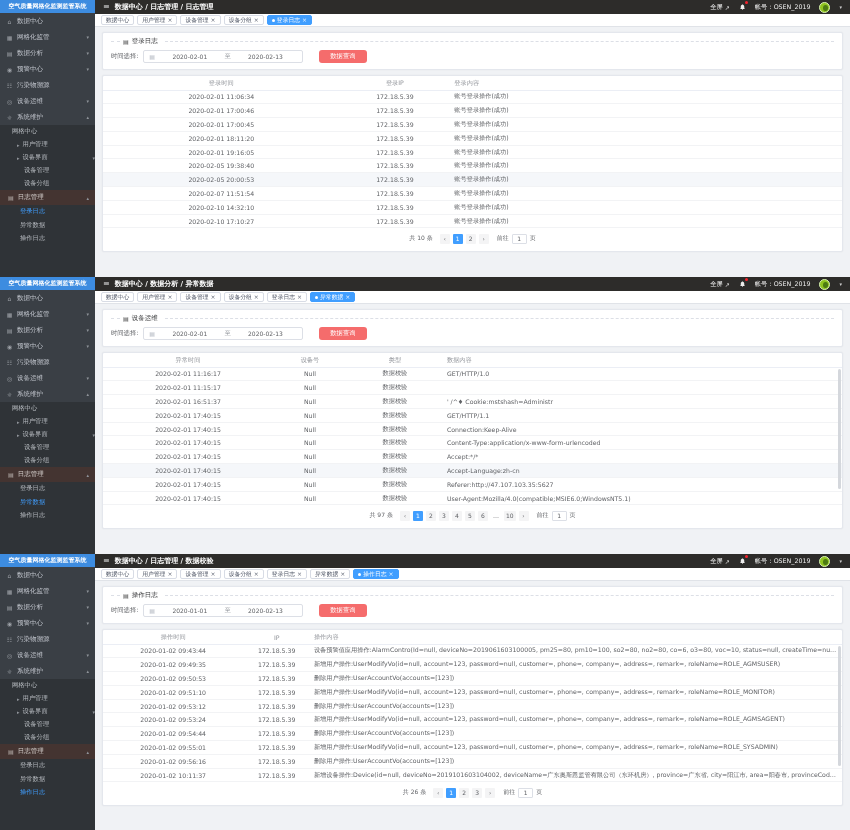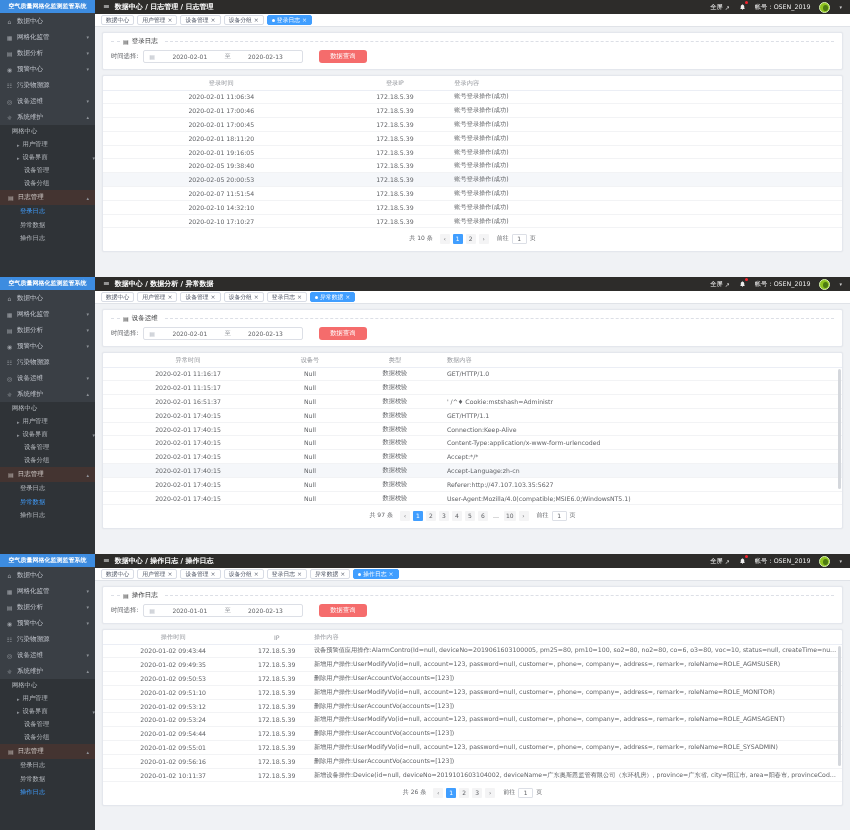--- a/index.html
+++ b/index.html
@@ -595,21 +595,21 @@
             <span class="lbl">异常数据</span>
           </div>
           <div class="log-item active">
             <span class="lbl">操作日志</span>
           </div>
         </div>
       </aside>
       <div class="main">
         <div class="topbar">
           <span class="hamburger">≡</span>
-          <span class="breadcrumb">数据中心 / 操作日志 / 操作日志</span>
+          <span class="breadcrumb">数据中心 / 日志管理 / 数据校验</span>
           <div class="topbar-right">
             <span class="fullscreen">
               <span>全屏</span>
               <span class="fs-arrow">↗</span>
             </span>
             <span class="bell-wrap">
               <svg width="7" height="8" viewBox="0 0 24 24" fill="#ededed">
                 <path d="M12 22c1.1 0 2-.9 2-2h-4c0 1.1.9 2 2 2zm6-6v-5c0-3.07-1.63-5.64-4.5-6.32V4c0-.83-.67-1.5-1.5-1.5s-1.5.67-1.5 1.5v.68C7.64 5.36 6 7.92 6 11v5l-2 2v1h16v-1l-2-2z"></path>
               </svg>
               <span class="bell-dot"></span>

